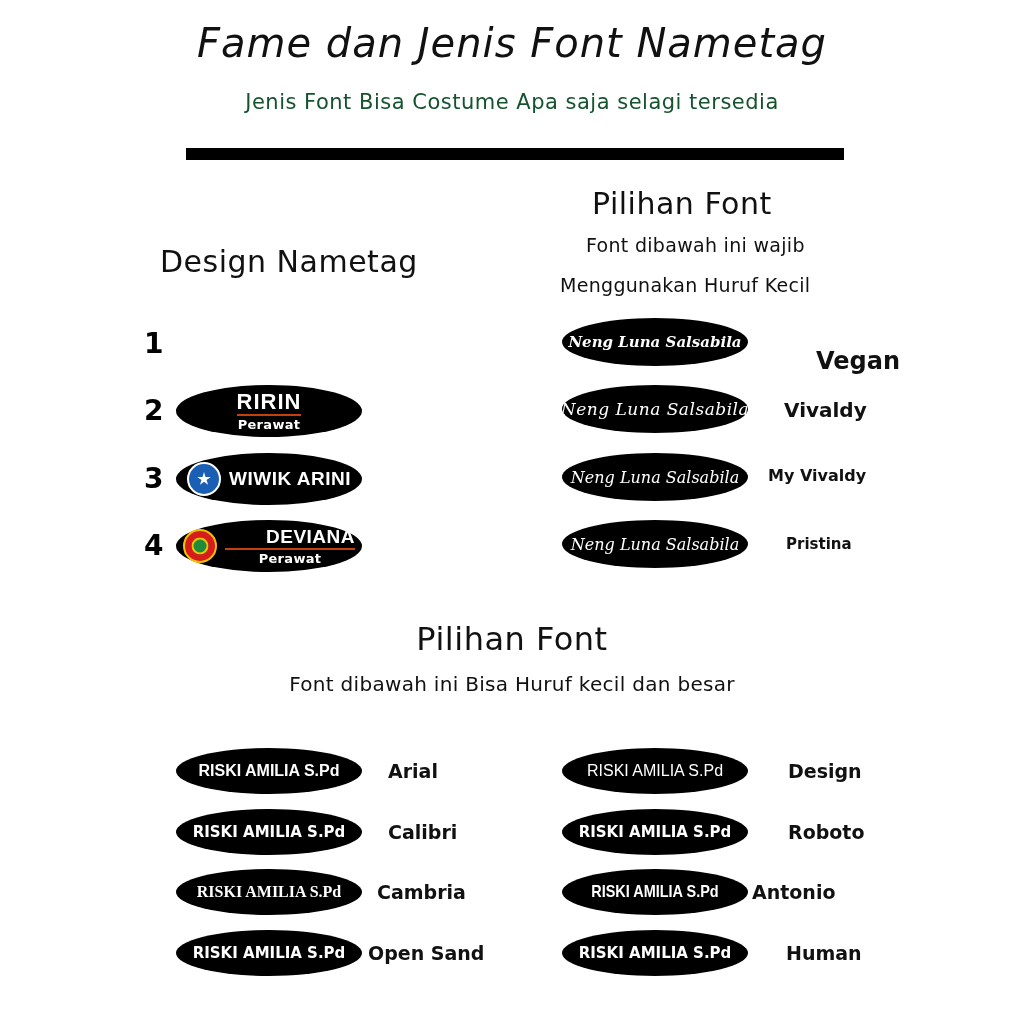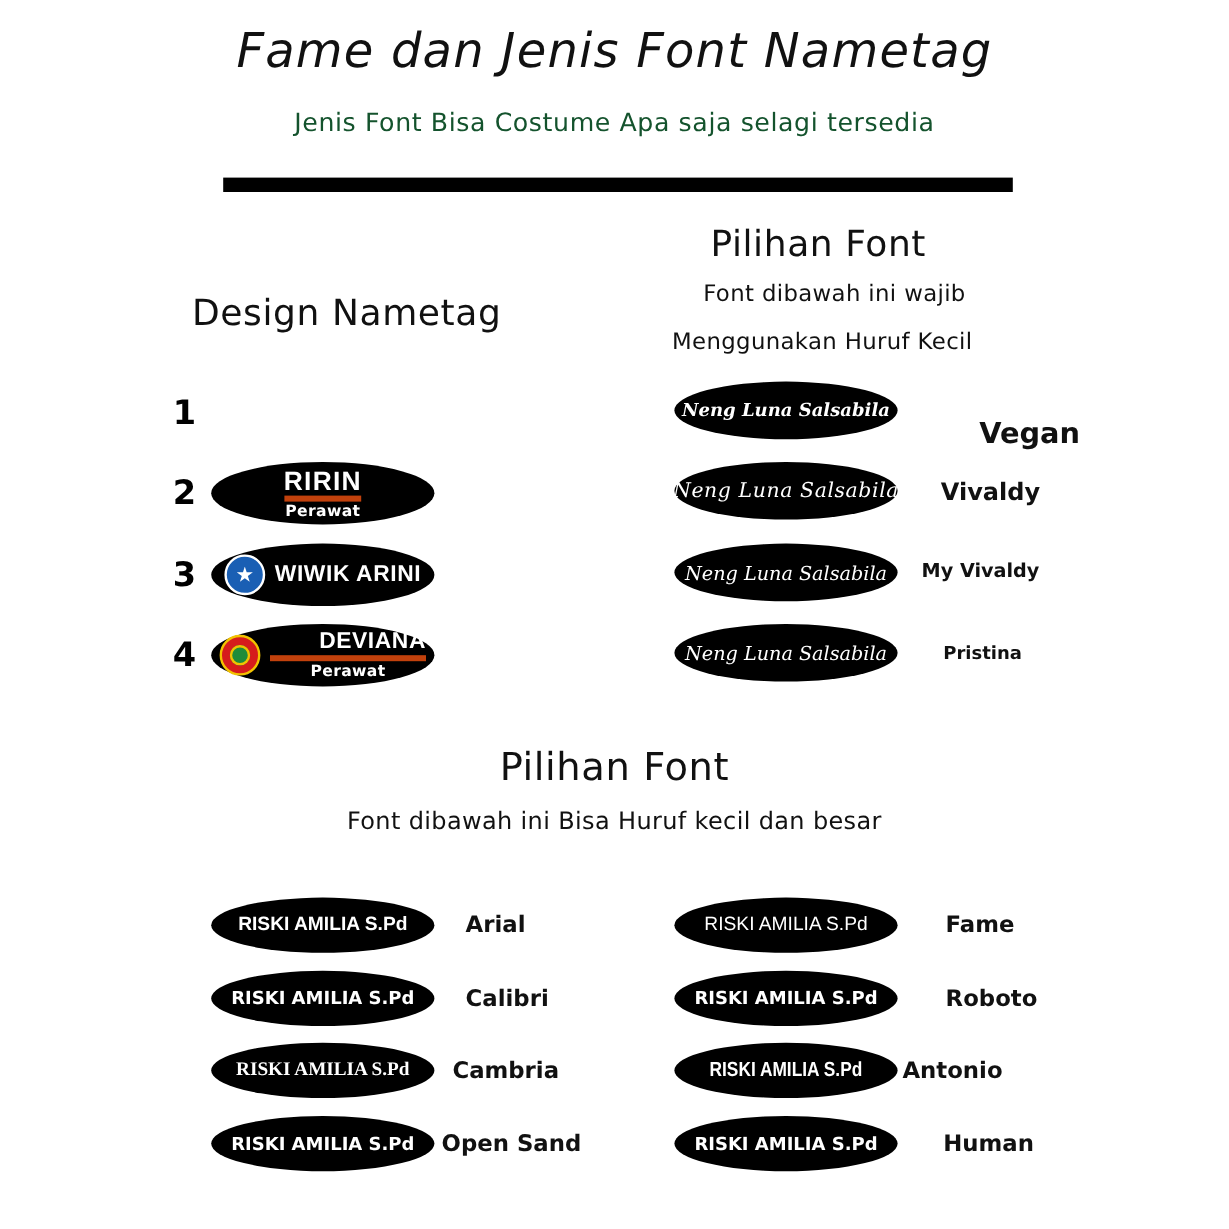--- a/index.html
+++ b/index.html
@@ -102,21 +102,21 @@
     color: #ffffff;
     font-size: 13px;
     font-weight: bold;
     letter-spacing: 0.3px;
     border-top: 2px solid #ffffff;
     padding-top: 1px;
     margin-top: 1px;
     white-space: nowrap;
   }
   .underlined {
-    border-bottom: 5px solid #c2410c;
+    border-bottom: 2px solid #c2410c;
     padding-bottom: 1px;
   }
 
   .row-num {
     position: absolute;
     font-size: 28px;
     font-weight: bold;
     color: #000000;
   }
 
@@ -272,21 +272,21 @@
   <div class="side-label" style="top:881px; left:377px;">Cambria</div>
 
   <div class="badge" style="top:930px; left:176px; width:186px; height:46px;">
     <span class="badge-name f-opensand">RISKI AMILIA S.Pd</span>
   </div>
   <div class="side-label" style="top:942px; left:368px;">Open Sand</div>
 
   <div class="badge" style="top:748px; left:562px; width:186px; height:46px;">
     <span class="badge-name f-alata">RISKI AMILIA S.Pd</span>
   </div>
-  <div class="side-label" style="top:760px; left:788px;">Fame</div>
+  <div class="side-label" style="top:760px; left:788px;">Design</div>
 
   <div class="badge" style="top:809px; left:562px; width:186px; height:46px;">
     <span class="badge-name f-roboto">RISKI AMILIA S.Pd</span>
   </div>
   <div class="side-label" style="top:821px; left:788px;">Roboto</div>
 
   <div class="badge" style="top:869px; left:562px; width:186px; height:46px;">
     <span class="badge-name f-antonio">RISKI AMILIA S.Pd</span>
   </div>
   <div class="side-label" style="top:881px; left:752px;">Antonio</div>

